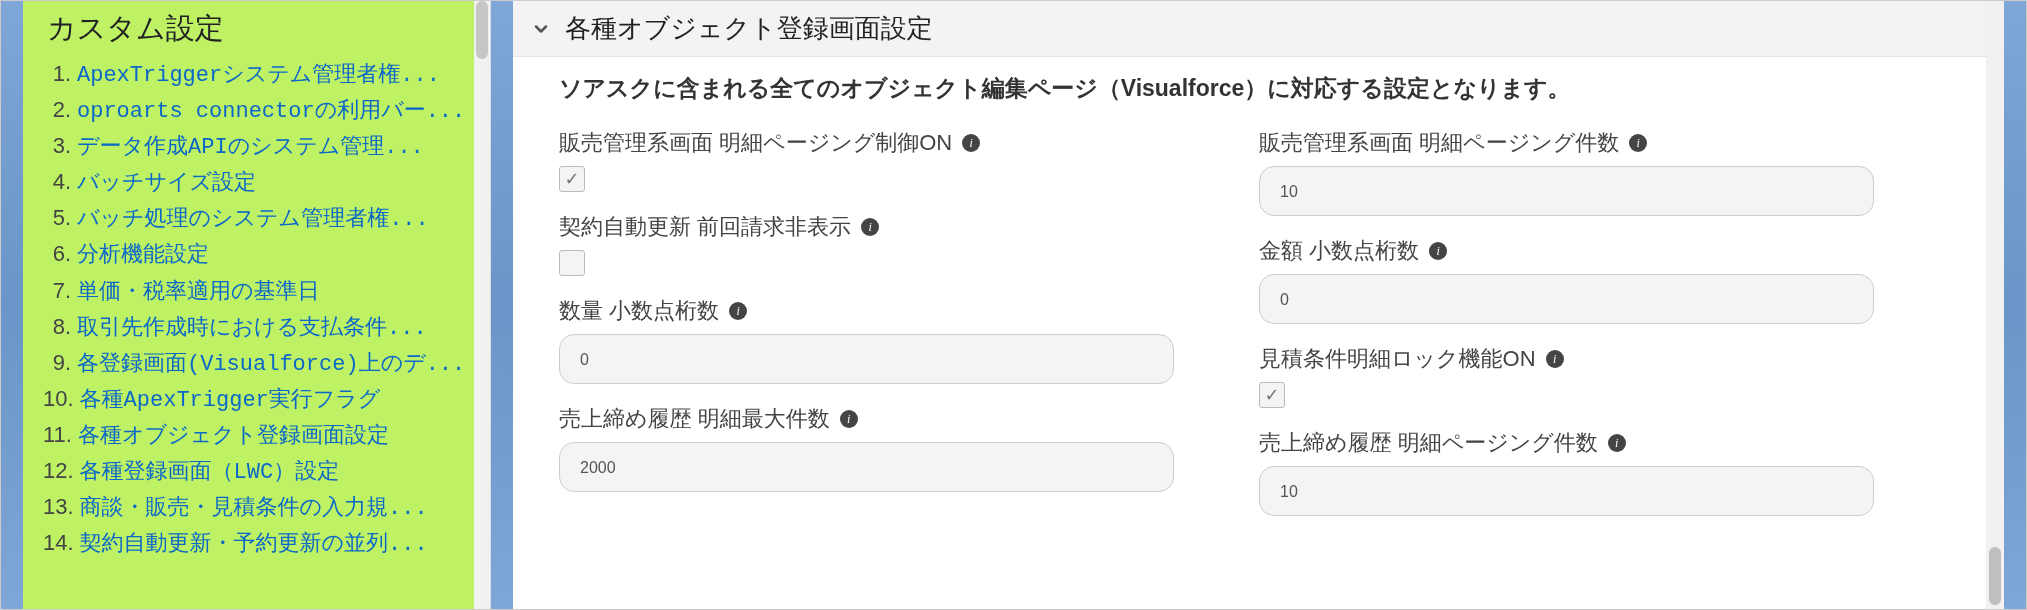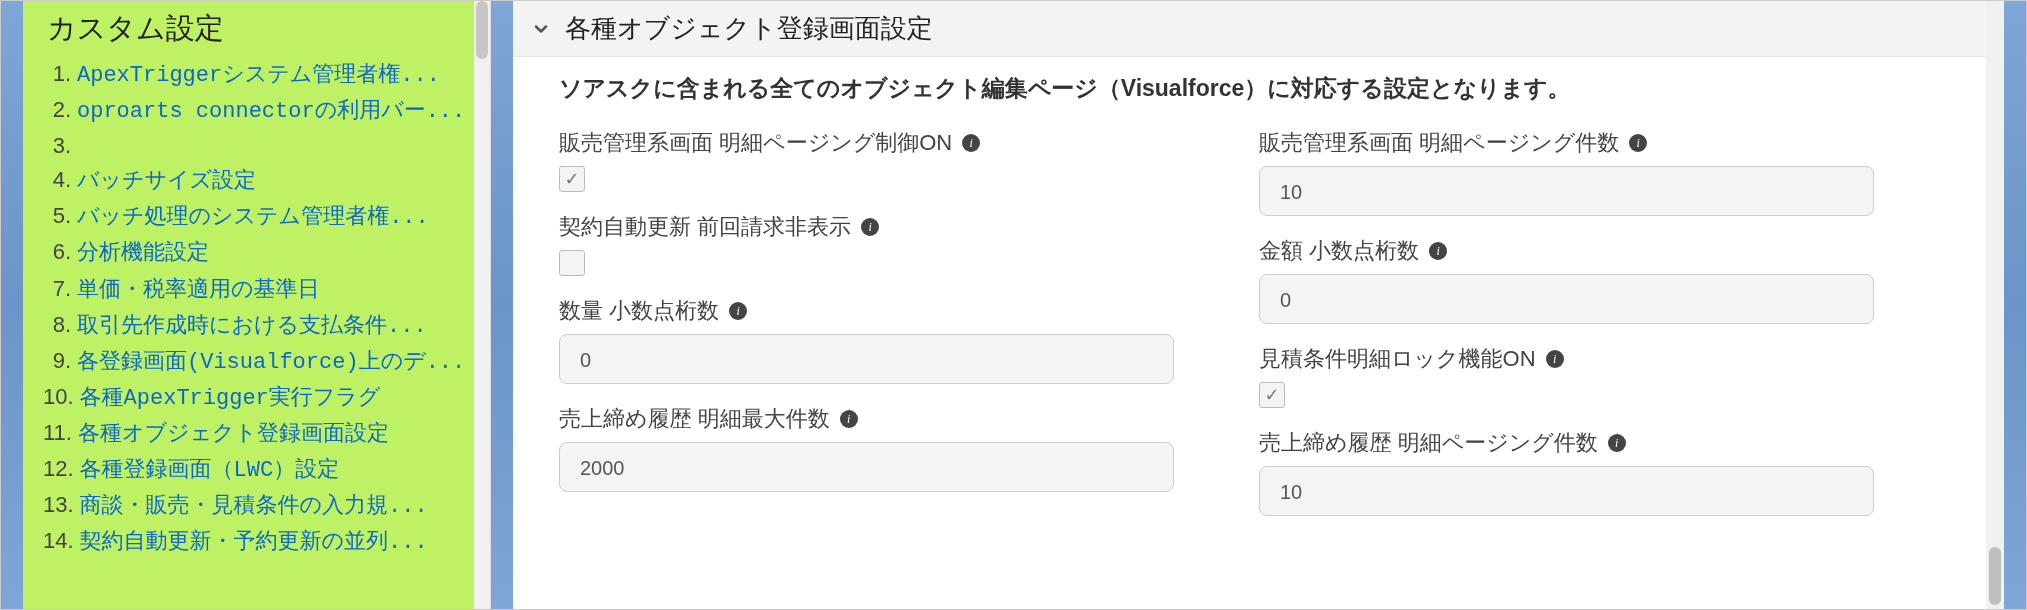--- a/index.html
+++ b/index.html
@@ -153,24 +153,24 @@
   color: #777;
   font-size: 18px;
 }
 .checkbox.checked::after {
   content: "✓";
 }
 .text-input {
   width: 615px;
   height: 50px;
   border: 1px solid #ccc;
-  border-radius: 8px;
+  border-radius: 15px;
   background: #f4f4f4;
   color: #555;
-  font-size: 20px;
+  font-size: 16px;
   padding: 0 20px;
   line-height: 50px;
 }
 .main-scrollbar {
   position: absolute;
   top: 0; right: 0;
   width: 18px; height: 100%;
   background: #f1f1f1;
 }
 .main-scrollbar .thumb {
@@ -193,20 +193,21 @@
         <li>
           <span class="num">1.</span>
           <a class="lnk">ApexTriggerシステム管理者権...</a>
         </li>
         <li>
           <span class="num">2.</span>
           <a class="lnk">oproarts connectorの利用バー...</a>
         </li>
         <li>
           <span class="num">3.</span>
+          <a class="lnk">データ作成APIのシステム管理...</a>
         </li>
         <li>
           <span class="num">4.</span>
           <a class="lnk">バッチサイズ設定</a>
         </li>
         <li>
           <span class="num">5.</span>
           <a class="lnk">バッチ処理のシステム管理者権...</a>
         </li>
         <li>

